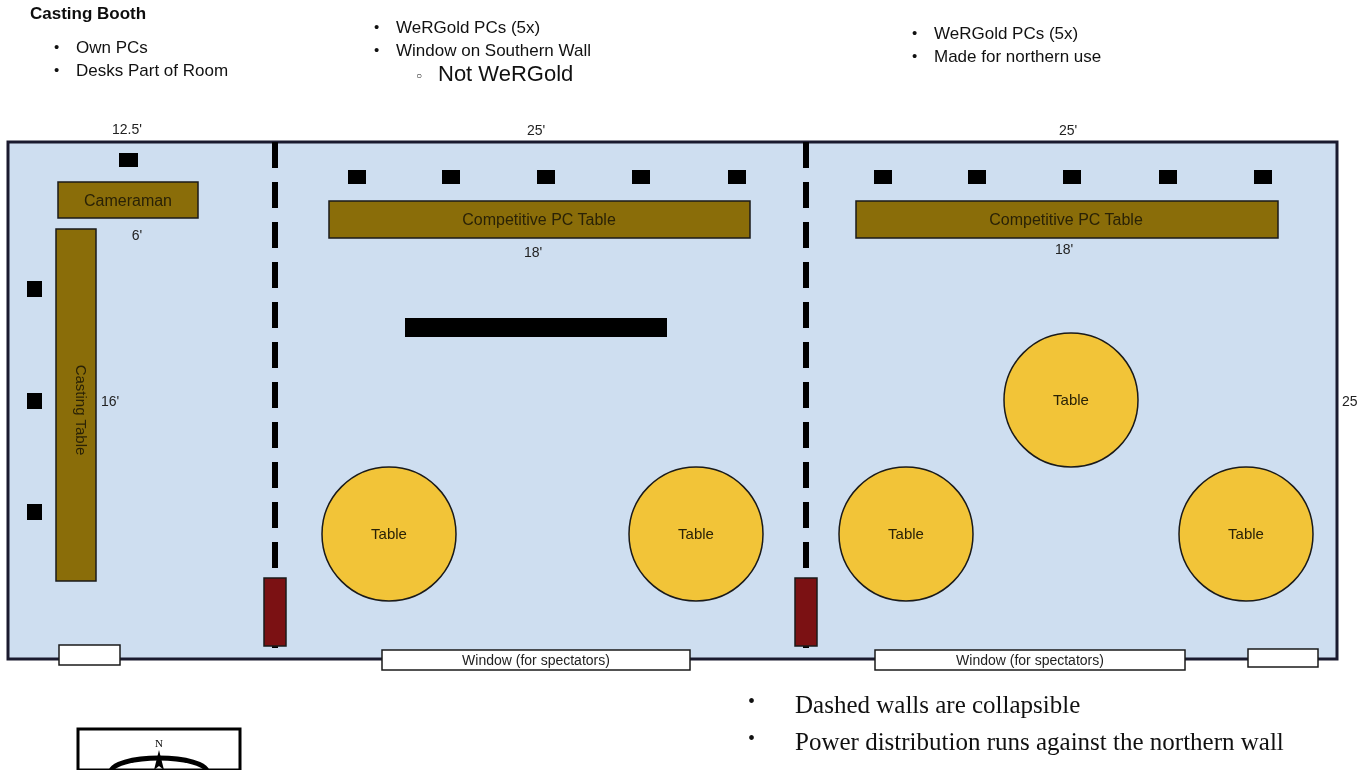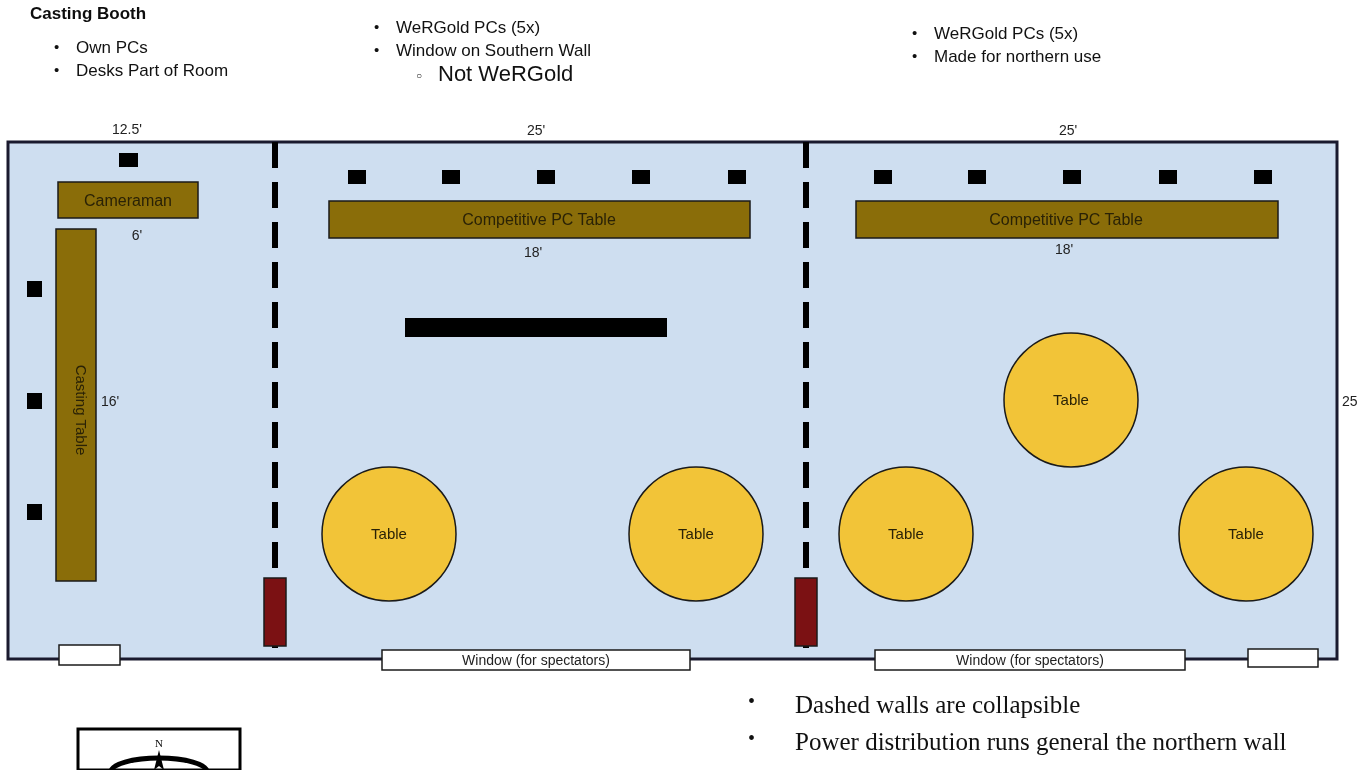--- a/index.html
+++ b/index.html
@@ -203,15 +203,15 @@
     <rect x="78" y="729" width="162" height="41" fill="#ffffff" stroke="#000" stroke-width="3"></rect>
     <text x="159" y="747" font-size="11" text-anchor="middle" fill="#000" font-family="Liberation Serif, serif">N</text>
     <path d="M159 750 L154 770 L159 766 L164 770 Z" fill="#000"></path>
     <ellipse cx="159" cy="772" rx="48" ry="14" fill="none" stroke="#000" stroke-width="5"></ellipse>
   </g>
 </svg>
 
 <div class="bottom-notes">
   <ul>
     <li>Dashed walls are collapsible</li>
-    <li>Power distribution runs general the northern wall</li>
+    <li>Power distribution runs against the northern wall</li>
   </ul>
 </div>
 
 </body></html>

